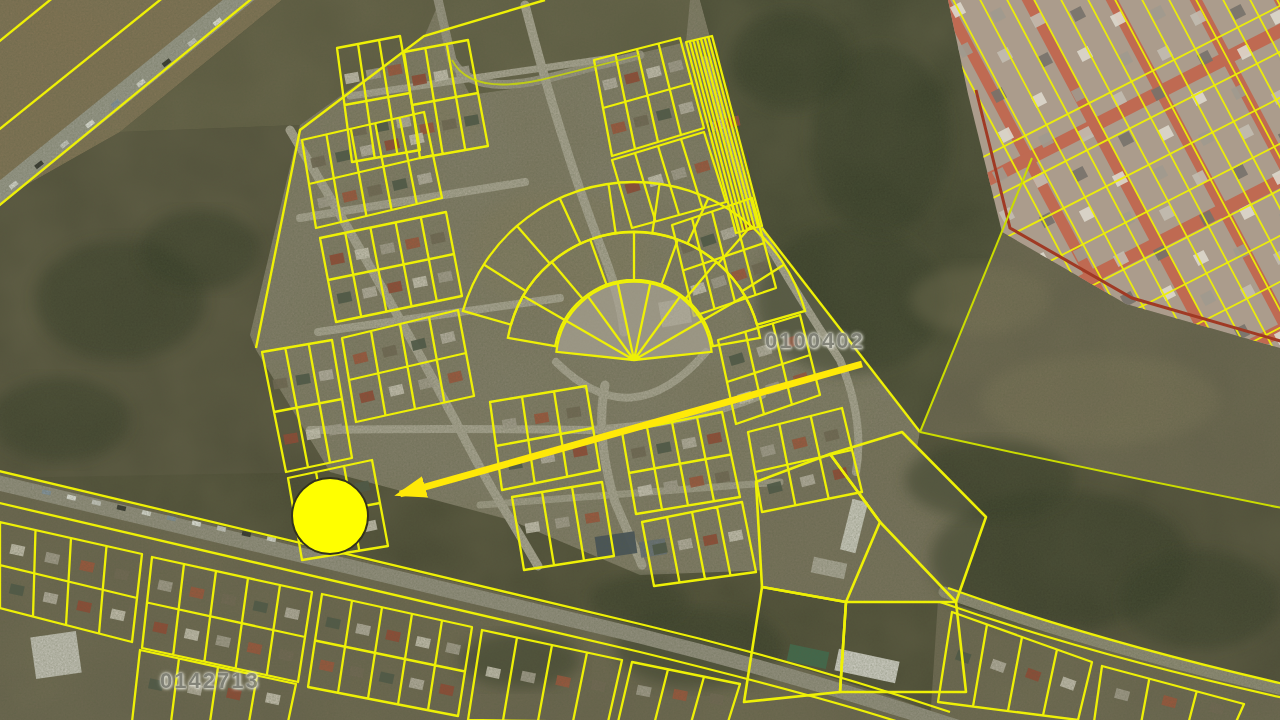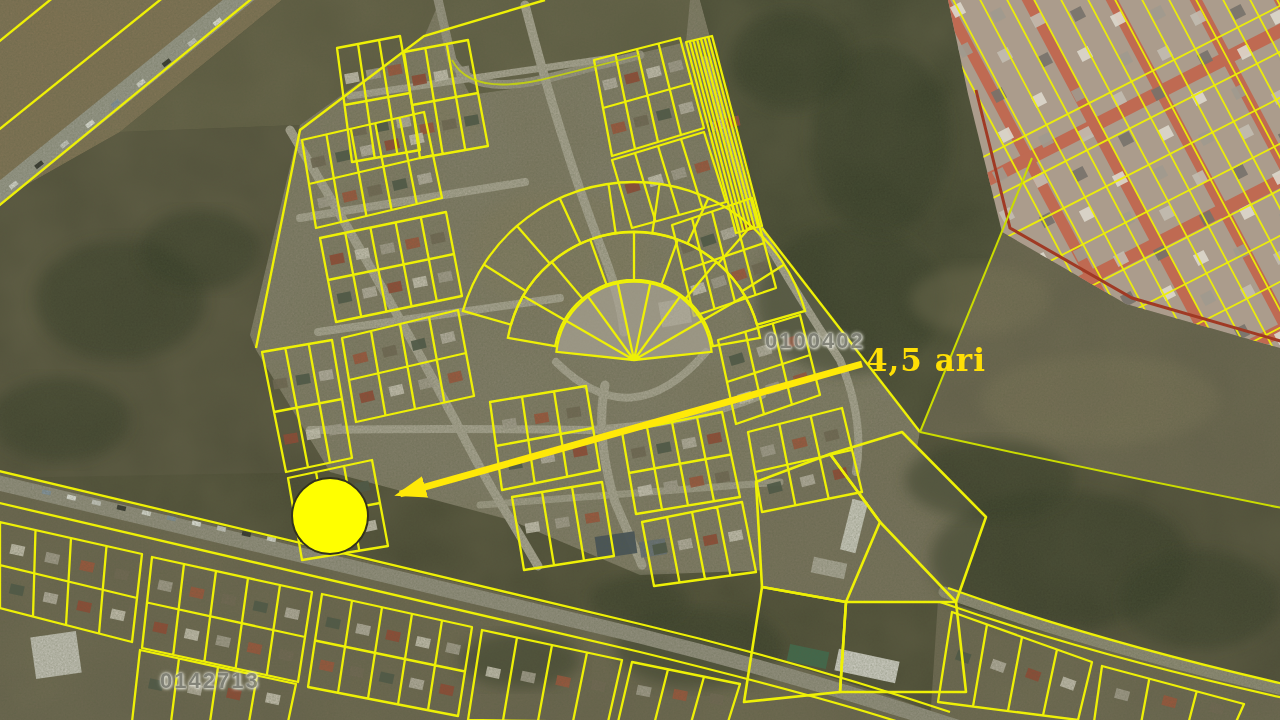--- a/index.html
+++ b/index.html
@@ -463,16 +463,15 @@
         <path d="M1032,158 L920,432" fill="none" stroke="#CBDC00" stroke-width="2" opacity="1"></path>
         <path d="M920,432 Q1100,472 1282,508" fill="none" stroke="#CBDC00" stroke-width="2" opacity="1"></path>
         <path d="M452,60 Q470,95 540,80 L640,55" fill="none" stroke="#CBDC00" stroke-width="1.8" opacity="0.8"></path>
       </g>
     <g id="annot">
         <line x1="862" y1="364" x2="400" y2="494" stroke="#FFE908" stroke-width="7" marker-end="url(#ah)"></line>
         <circle cx="330" cy="516" r="38" fill="#FFFF00" stroke="#33321E" stroke-width="2"></circle>
       </g>
   </svg>
 
-  <div class="area-label" id="areaLabel" style="color: rgb(255, 223, 5);">4,5 ari</div>
   <div class="sector-label" id="sector1" style="color: rgb(132, 133, 123);">0100402</div>
   <div class="sector-label" id="sector2" style="color: rgb(132, 133, 123);">0142713</div>
 </div>
 
 </body></html>

